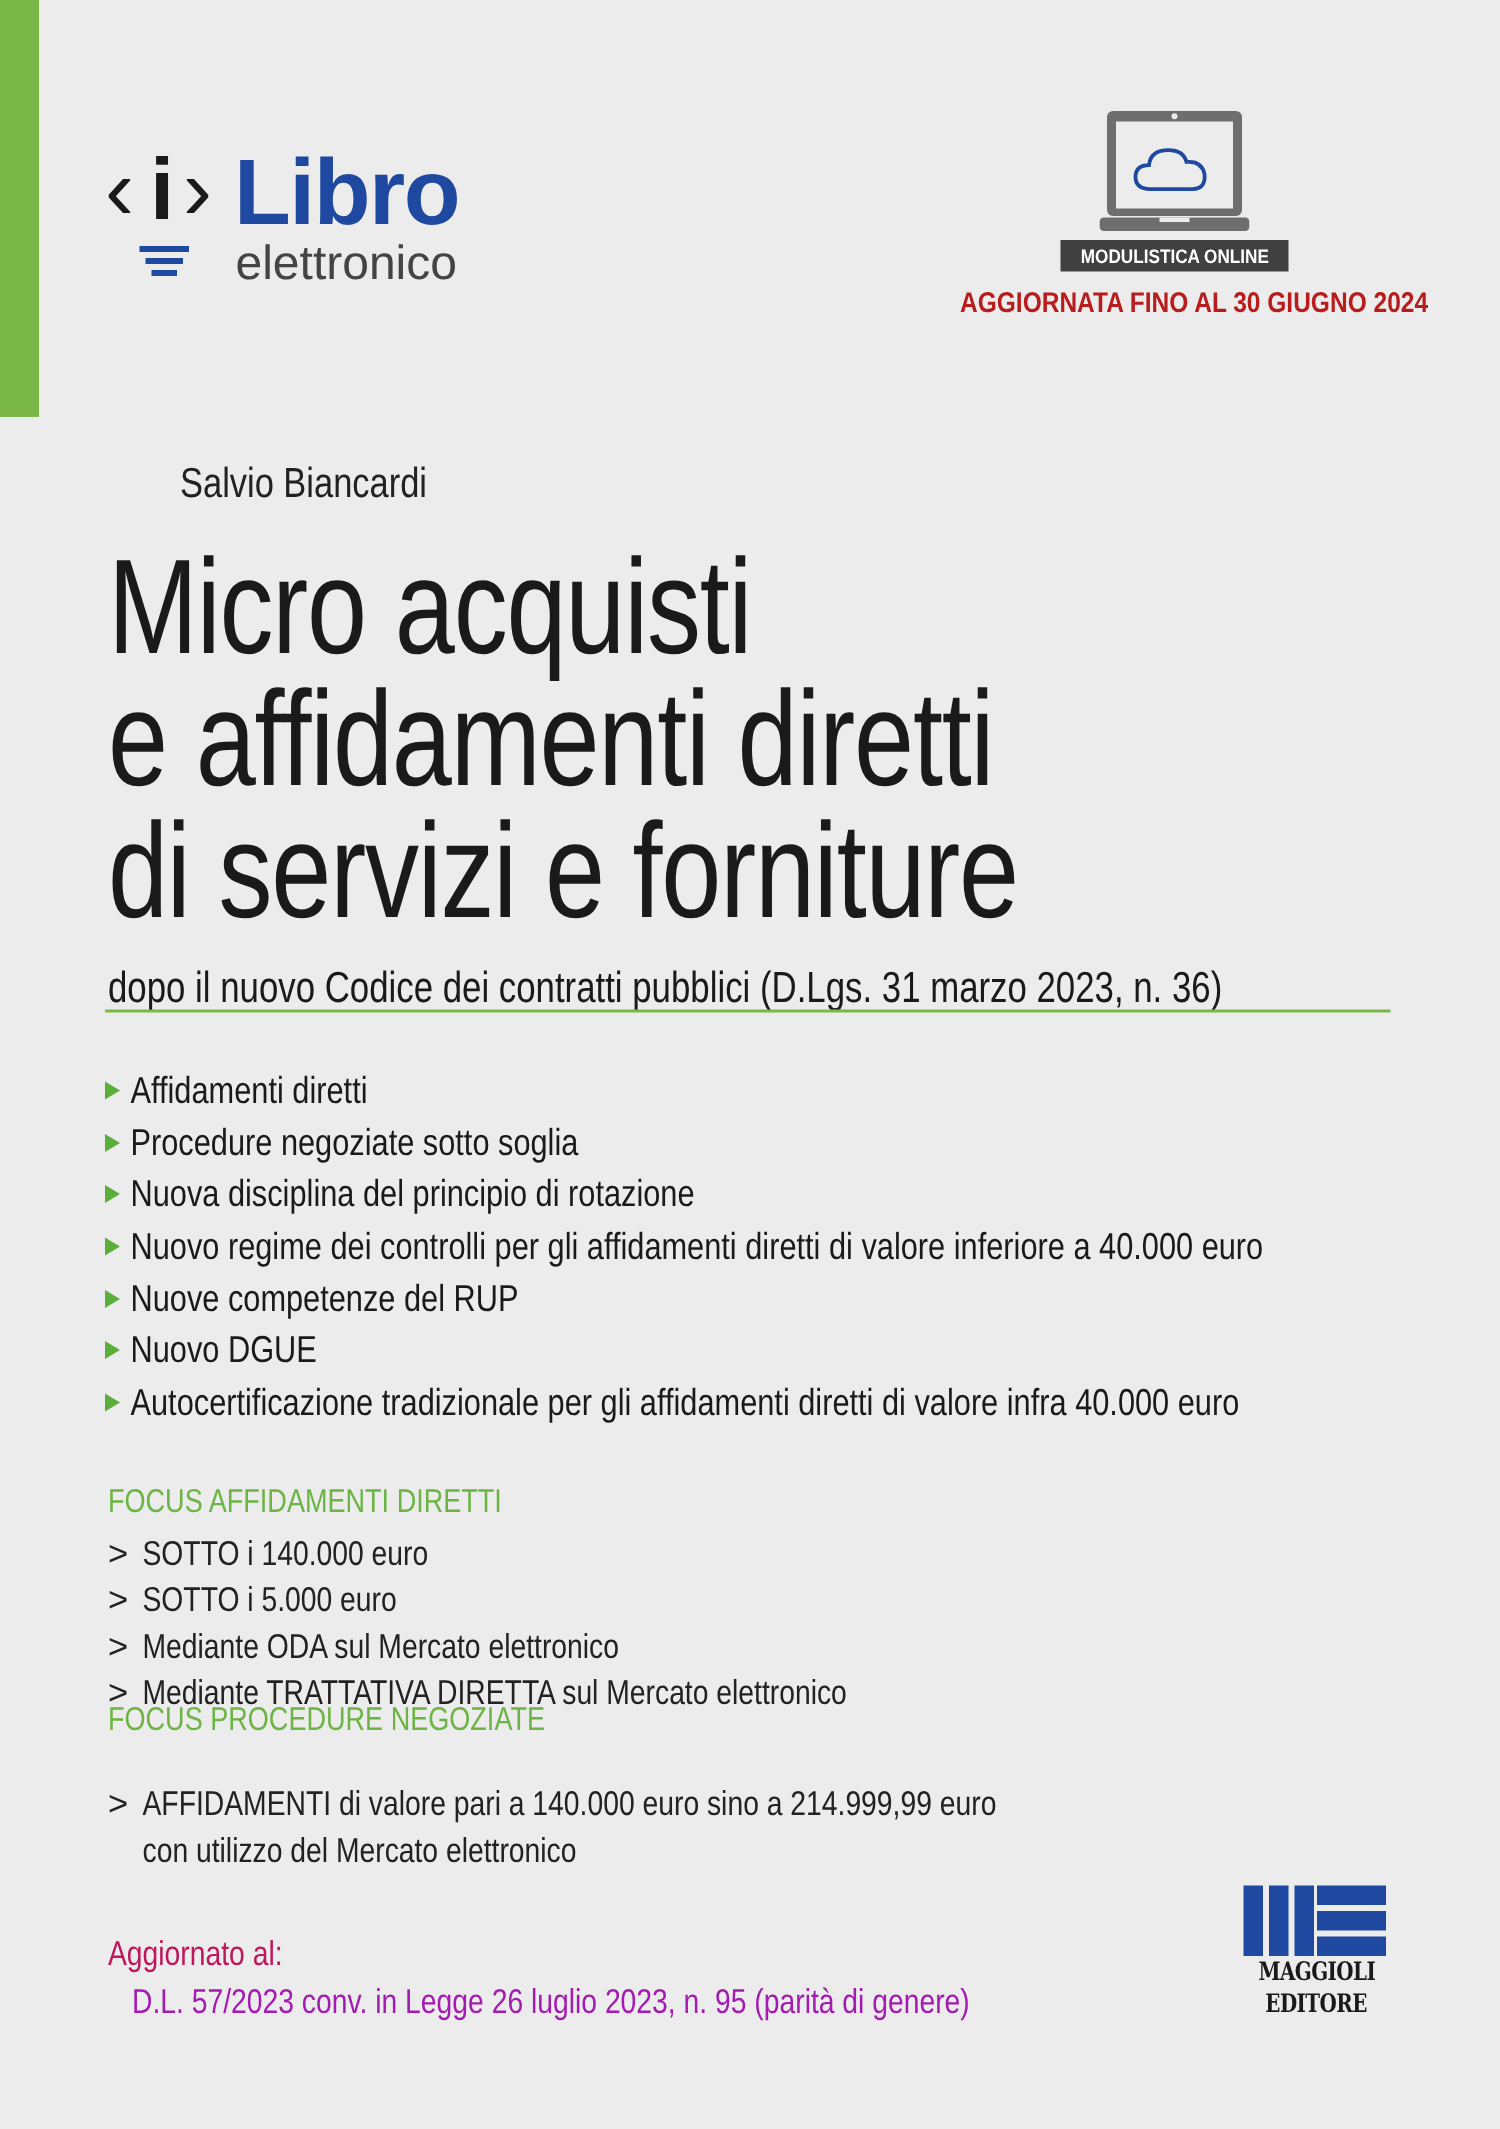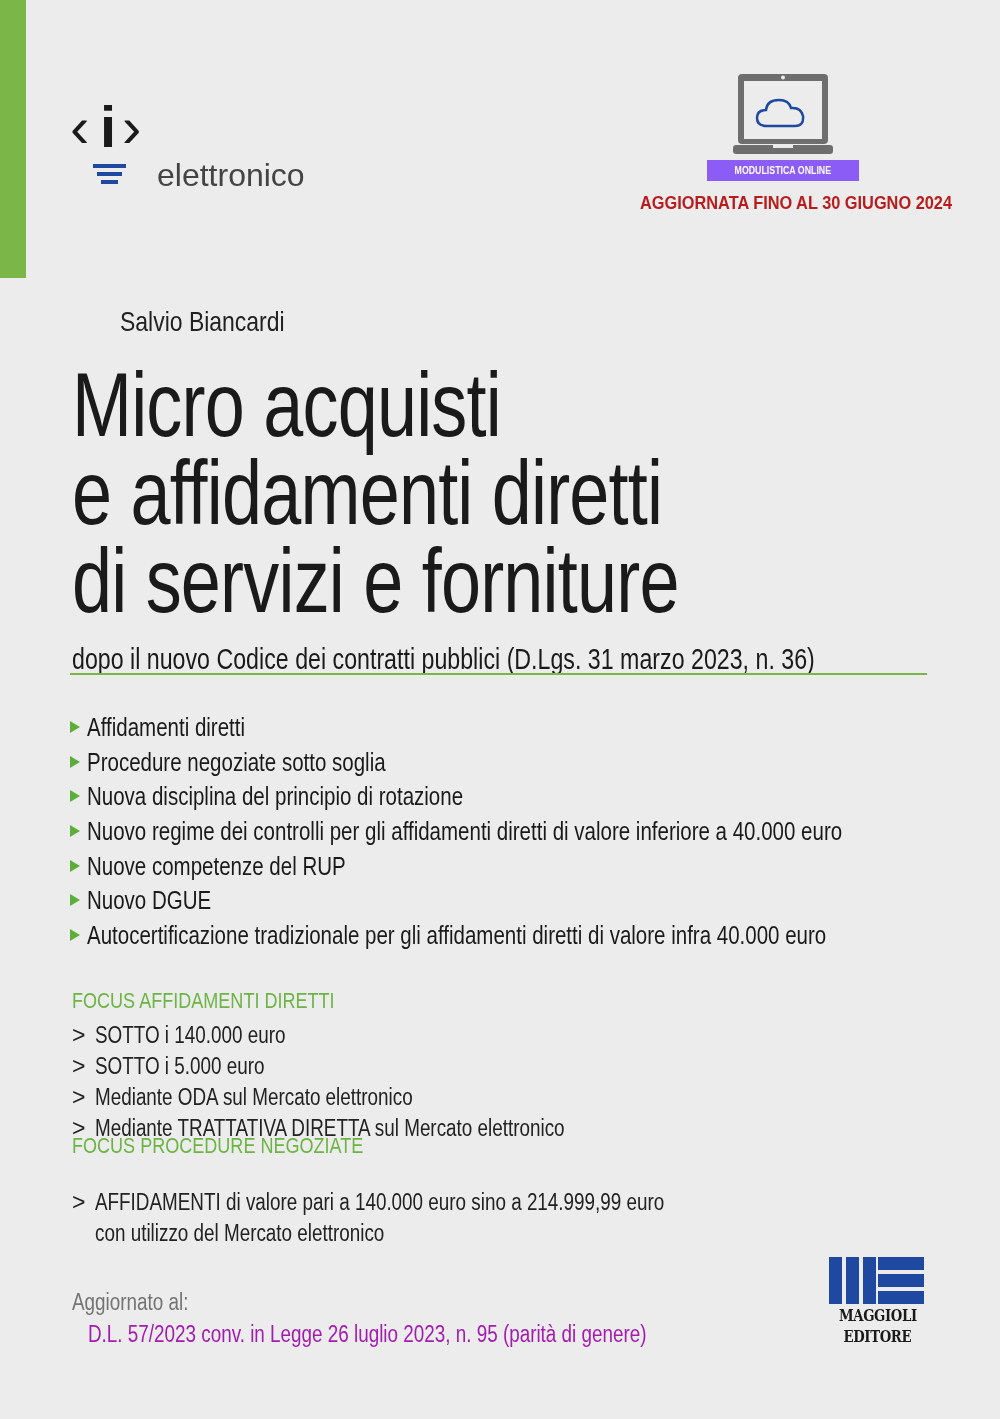--- a/index.html
+++ b/index.html
@@ -20,22 +20,22 @@
   #logo .bracket { position: absolute; top: 0; font-size: 58px; font-weight: 300; color: #1a1a1a; line-height: 58px; }
   #logo .lb-l { left: 0px; }
   #logo .lb-i { left: 30px; font-weight: 700; }
   #logo .lb-r { left: 52px; }
   #logo .libro { position: absolute; left: 86px; top: 0; font-size: 62px; font-weight: 700; color: #1f48a0; line-height: 62px; letter-spacing: -1px; }
   #logo .intel { position: absolute; left: 87px; top: 60px; font-size: 32px; font-weight: 300; color: #444; line-height: 34px; }
   #logo .bulb-line { position: absolute; background: #1f48a0; height: 4px; }
 
   
   #laptop { left: 733px; top: 72px; width: 100px; height: 86px; }
-  #modulistica-box { left: 707px; top: 160px; width: 152px; height: 21px; background: #8b5cf6; color: #fff;
-    font-size: 10px; font-weight: 700; text-align: center; line-height: 21px; }
+  #modulistica-box { left: 707px; top: 160px; width: 152px; height: 21px; background: #404040; color: #fff;
+    font-size: 13px; font-weight: 700; text-align: center; line-height: 21px; }
   #modulistica-box span { display:inline-block; transform: scaleX(0.88); }
   #aggiornata { left: 640px; top: 192px; width: 290px; font-size: 19px; font-weight: 700; color: #b91c1c; white-space: nowrap; text-align: right; }
   #aggiornata span { display:inline-block; transform: scaleX(0.86); transform-origin: left top; }
 
   #author { left: 72px; top: 306px; font-size: 28px; font-weight: 300; color: #222; margin-left: 48px; }
   #author span { transform: scaleX(0.82); }
 
   .title-line { left: 72px; font-size: 90px; font-weight: 400; color: #1a1a1a; line-height: 90px; letter-spacing: -1px; }
   .title-line span { transform: scaleX(0.80); }
   #title-1 { top: 360px; }
@@ -56,41 +56,42 @@
   .focus-head span { transform: scaleX(0.82); }
   #focus1-head { top: 988px; }
   #focus2-head { top: 1133px; }
   .focus-list { left: 72px; }
   #focus1-list { top: 1021px; }
   #focus2-list { top: 1188px; }
   .fitem { position: relative; height: 31px; font-size: 23px; font-weight: 300; line-height: 28px; white-space: nowrap; color: #222; }
   .fitem .gt { position: absolute; left: 0; top: 0; font-weight: 300; }
   .fitem .ftxt { position: absolute; left: 23px; top: 0; transform: scaleX(0.82); transform-origin: left top; }
 
-  #updated-label { left: 72px; top: 1288px; font-size: 23px; line-height: 28px; color: #737373; }
+  #updated-label { left: 72px; top: 1288px; font-size: 23px; line-height: 28px; color: #be185d; }
   #updated-label span { transform: scaleX(0.82); }
   #updated-text { left: 88px; top: 1320px; font-size: 23px; line-height: 28px; color: #a21caf; }
   #updated-text span { transform: scaleX(0.82); }
 
   #publisher { left: 826px; top: 1257px; width: 102px; height: 86px; }
   #publisher .vbar { position: absolute; top: 0; width: 13px; height: 47px; background: #1f48a0; }
   #publisher .hbar { position: absolute; left: 52px; width: 46px; height: 13px; background: #1f48a0; }
   #publisher .pname { position: absolute; left: 0; width: 102px; text-align: center;
     font-family: "DejaVu Serif", "Liberation Serif", serif; font-weight: 700; color: #1a1a1a; font-size: 17px; line-height: 17px; letter-spacing: -0.5px; }
   #publisher .pname span { display:inline-block; transform: scaleX(0.78); }
 </style>
 </head>
 <body>
 
 <div id="green-bar" class="abs"></div>
 
 <div id="logo" class="abs">
   <span class="bracket lb-l">‹</span>
   <span class="bracket lb-i">i</span>
   <span class="bracket lb-r">›</span>
+  <span class="libro">Libro</span>
   <span class="intel">elettronico</span>
   <div class="bulb-line" style="left:23px;top:66px;width:33px;"></div>
   <div class="bulb-line" style="left:27px;top:74px;width:25px;"></div>
   <div class="bulb-line" style="left:31px;top:82px;width:17px;"></div>
 </div>
 
 <div id="laptop" class="abs">
   <svg width="100" height="86" viewBox="0 0 100 86">
     <rect x="5" y="2" width="90" height="70" rx="4" fill="#6e6e6e"></rect>
     <rect x="11" y="9" width="78" height="58" fill="#ececec"></rect>

